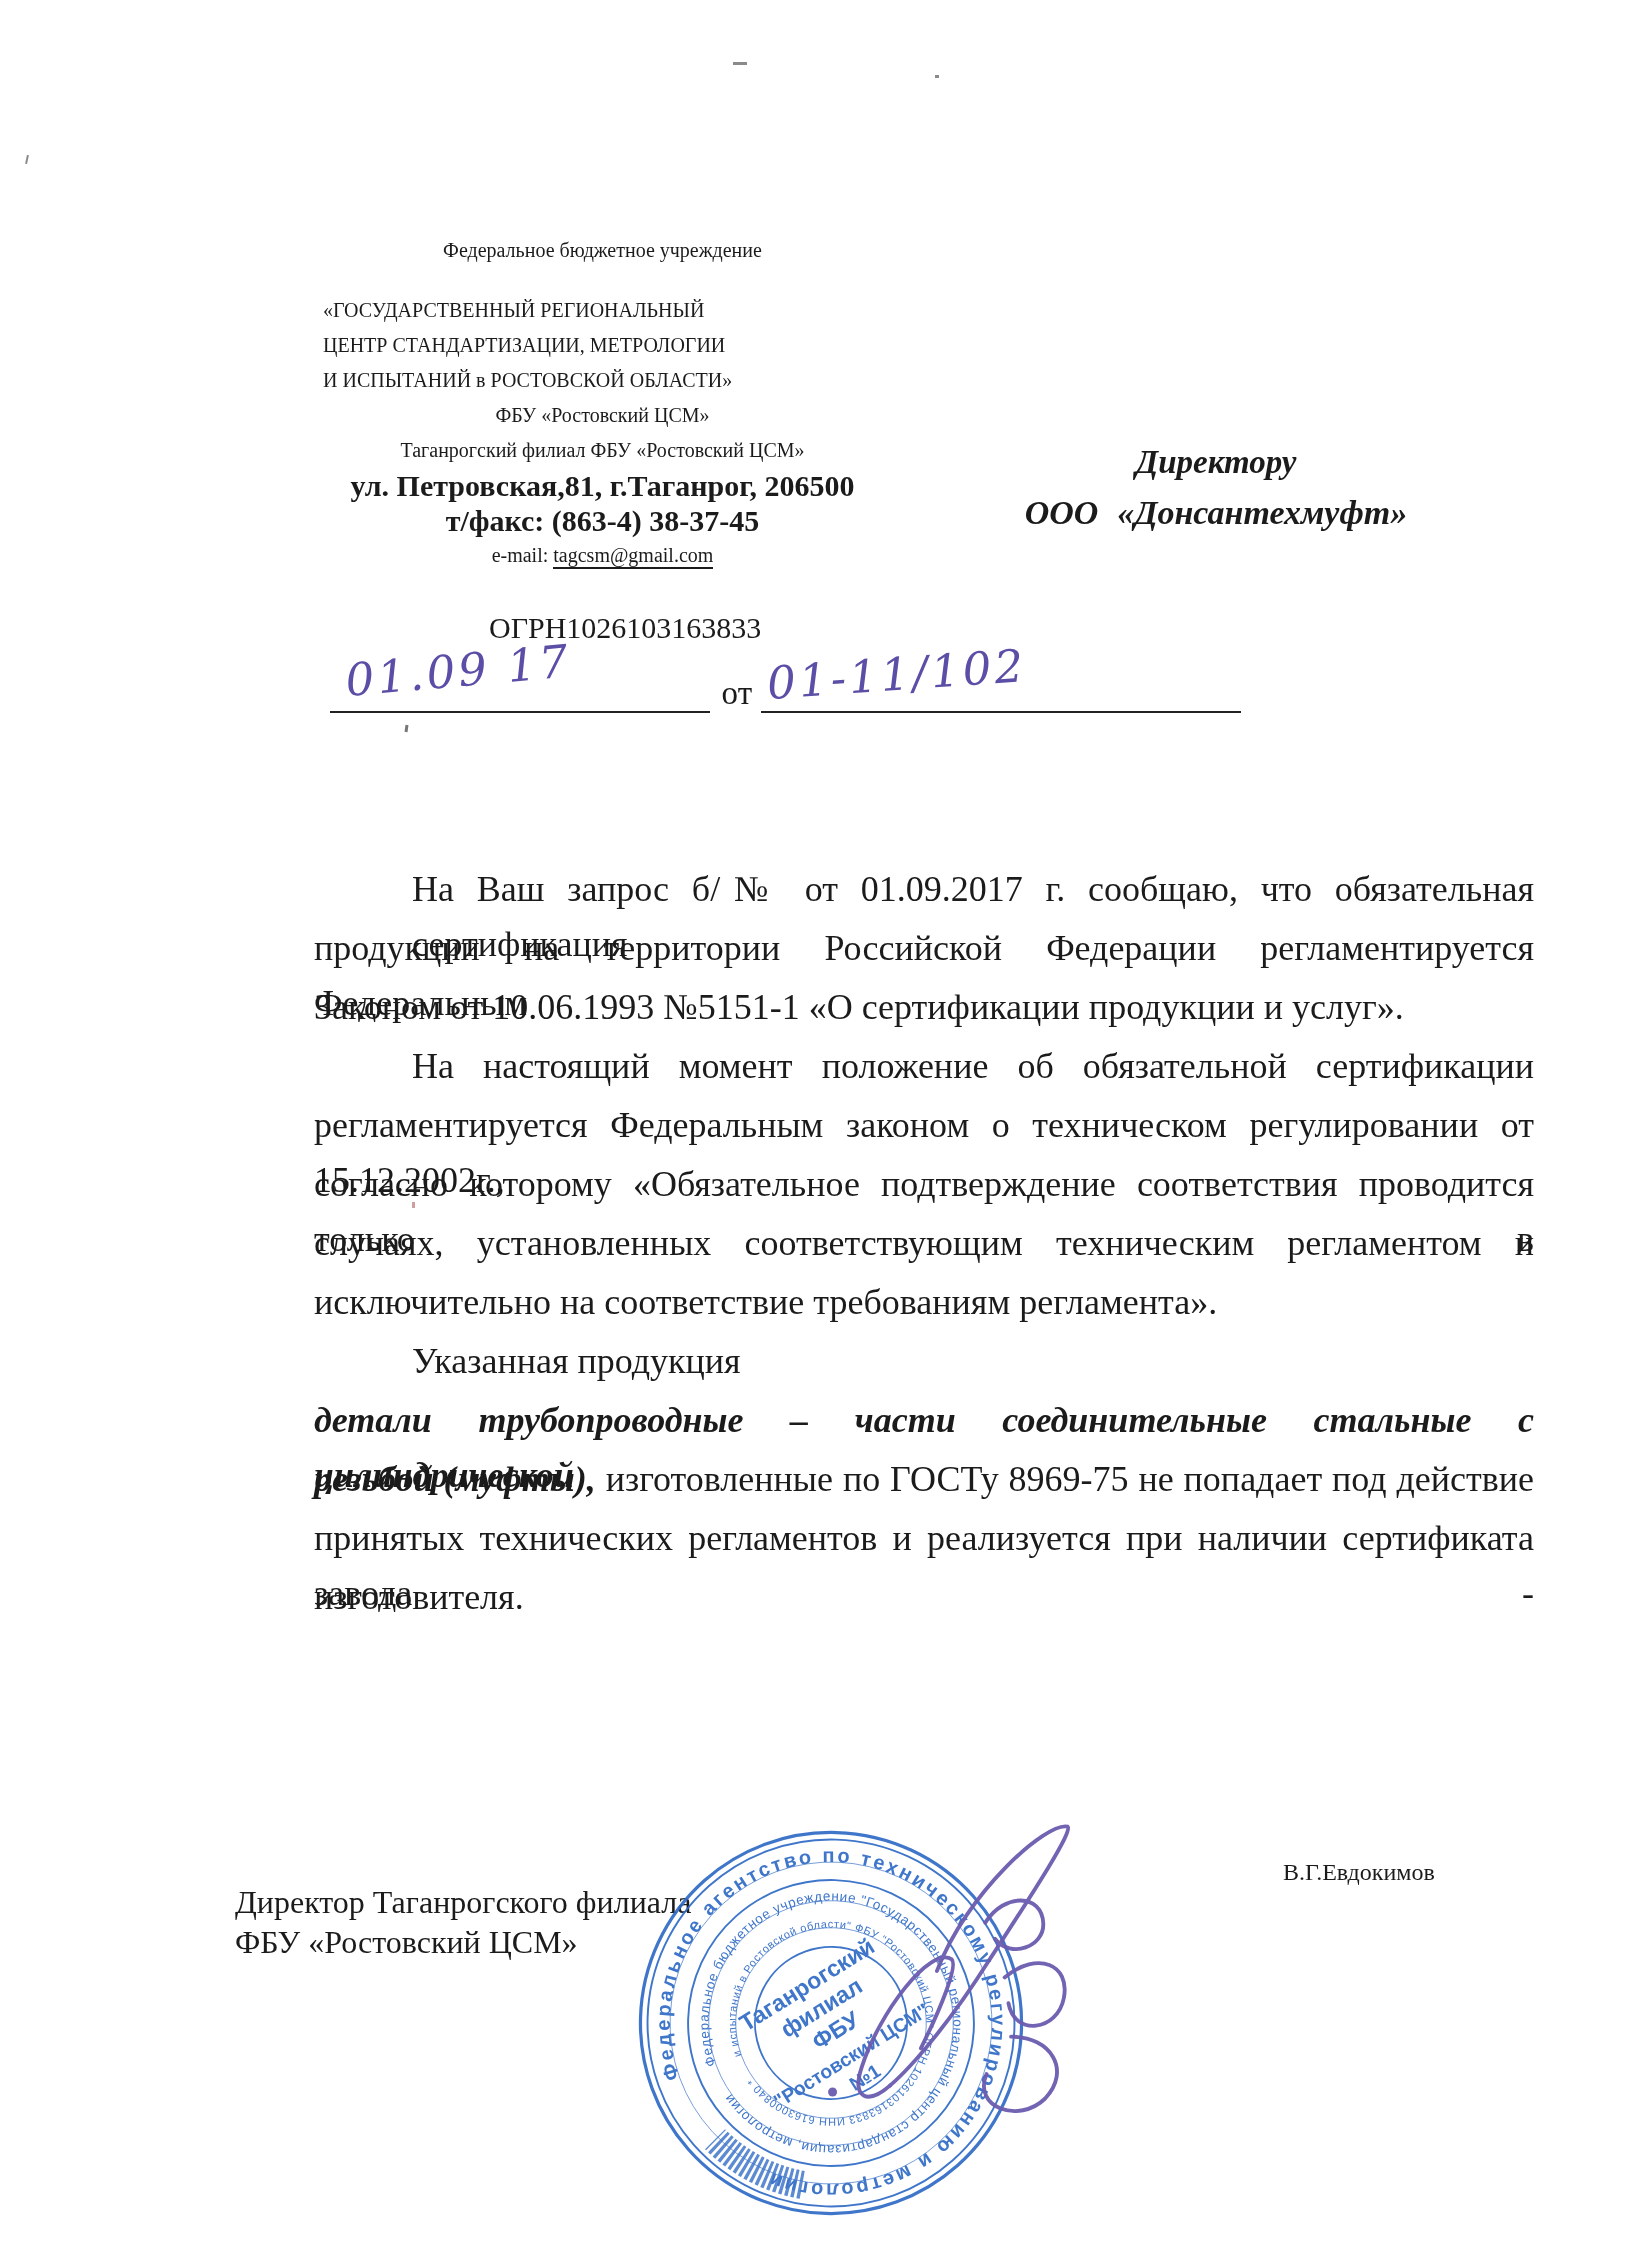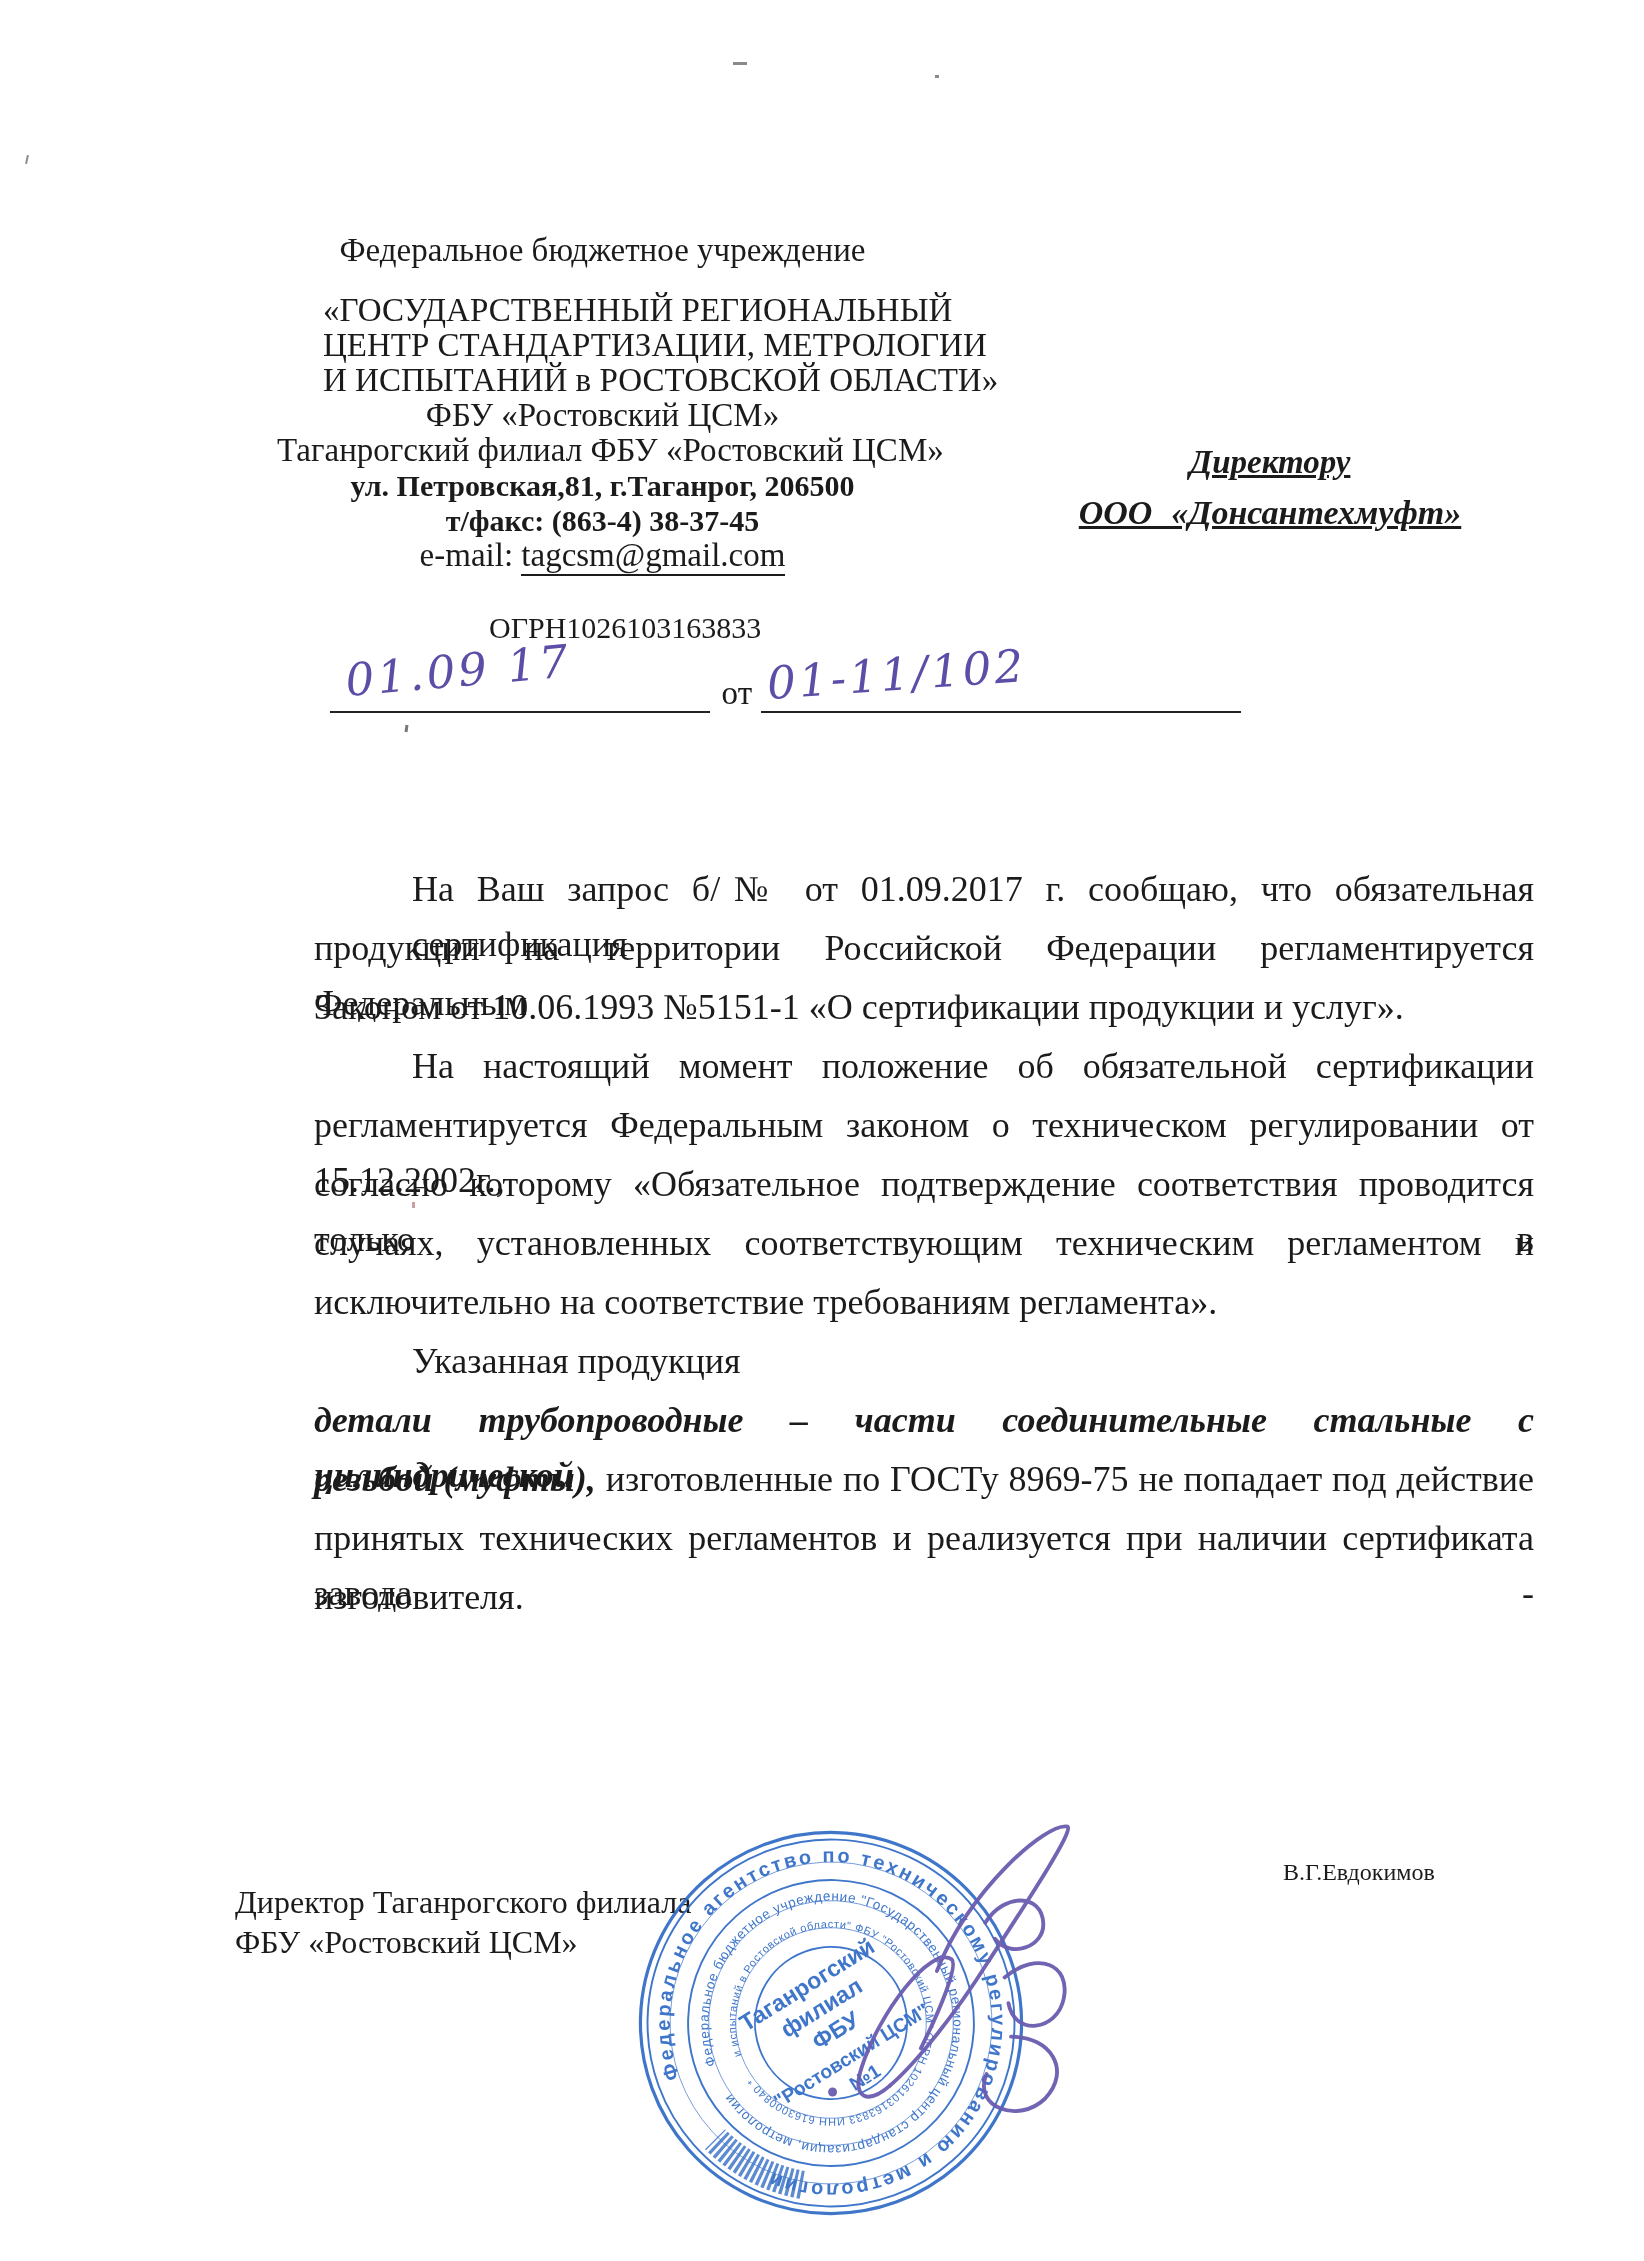--- a/index.html
+++ b/index.html
@@ -6,29 +6,29 @@
   .page{
     position:relative;
     width:1644px;height:2261px;
     background:#ffffff;
     font-family:"Liberation Serif", serif;
     color:#1b1b1b;
     overflow:hidden;
   }
   
   .lh{position:absolute;left:277px;top:233px;width:651px;text-align:center;}
-  .lh .line{font-size:33px;line-height:35px;white-space:nowrap;}
+  .lh .line{font-size:20px;line-height:35px;white-space:nowrap;}
   .lh .gap{height:24.5px;}
   .lh .caps{ text-align:left;padding-left:46px;}
   .lh .bold{font-weight:bold;font-size:30px;}
   .email-link{border-bottom:2.6px solid #1b1b1b;padding-bottom:1.3px;}
   .ogrn{position:absolute;left:489px;top:611px;font-size:30px;white-space:nowrap;}
   
-  .addr{position:absolute;left:1038px;top:437px;width:464px;text-align:center;
-        font-weight:bold;font-style:italic;text-decoration:underline;}
+  .addr{position:absolute;left:984px;top:437px;width:464px;text-align:center;
+        font-weight:bold;font-style:italic;}
   .addr .a1{font-size:33px;line-height:50px;}
   .addr .a2{font-size:34px;line-height:52px;word-spacing:10.3px;}
   
   .refrow{position:absolute;left:330px;top:658px;height:71px;white-space:nowrap;}
   .u{display:inline-block;border-bottom:2.6px solid #222;height:53px;position:relative;vertical-align:bottom;}
   .u1{width:380px;}
   .u2{width:480px;}
   .ot{display:inline-block;font-size:33px;vertical-align:bottom;padding:0 9px 1.3px 11.6px;}
   .hw{position:absolute;bottom:3.9px;color:#5b4ea6;
       font-family:"DejaVu Serif", serif;font-style:italic;

